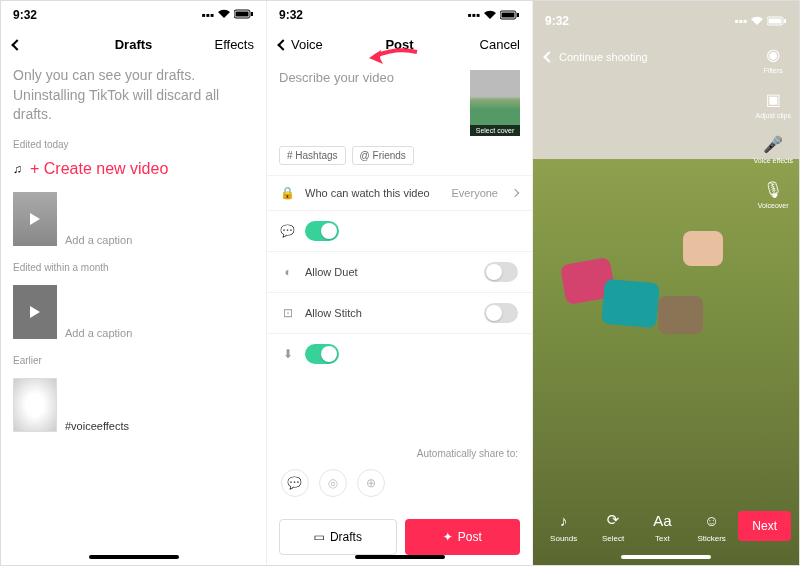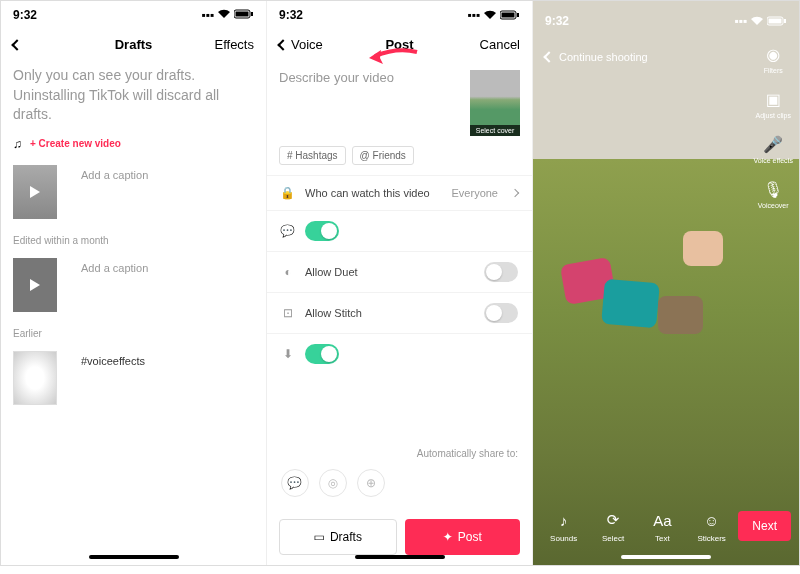--- a/index.html
+++ b/index.html
@@ -13,22 +13,22 @@
 .header{display:flex;justify-content:space-between;align-items:center;padding:8px 12px;font-size:13px;position:relative}
 .header-title{position:absolute;left:50%;transform:translateX(-50%);font-weight:600}
 .header-btn{background:none;border:none;font-size:13px;color:#000;cursor:pointer;display:flex;align-items:center;gap:4px}
 .chevron{width:8px;height:8px;border-left:2px solid #000;border-bottom:2px solid #000;transform:rotate(45deg)}
 .chevron-r{width:6px;height:6px;border-right:1.5px solid #999;border-top:1.5px solid #999;transform:rotate(45deg);margin-left:4px}
 .hint{font-size:14px;color:#999;padding:6px 12px;line-height:1.4}
 .section-label{font-size:10px;color:#999;padding:8px 12px 4px}
 .draft-row{display:flex;align-items:center;padding:6px 12px;gap:8px}
 .music-icon{font-size:12px}
 .draft-title{font-size:11px;flex:1}
-.create-link{color:#fe2c55;font-size:10px;font-weight:700}
-.draft-item{display:flex;align-items:flex-start;gap:24px;padding:8px 12px}
+.create-link{color:#fe2c55;font-size:16px;font-weight:400}
+.draft-item{display:flex;align-items:flex-end;gap:8px;padding:8px 12px}
 .thumb{width:44px;height:54px;background:#888;display:flex;align-items:center;justify-content:center;color:#fff;position:relative}
 .thumb.t1{background:linear-gradient(#aaa,#888)}
 .thumb.t2{background:#777}
 .thumb.t3{background:radial-gradient(#fff 30%,#ccc);border:1px solid #ddd}
 .play-tri{width:0;height:0;border-left:10px solid #fff;border-top:6px solid transparent;border-bottom:6px solid transparent}
 .caption{font-size:11px;color:#999;padding-top:4px}
 .caption.filled{color:#333}
 .home-ind{position:absolute;bottom:6px;left:50%;transform:translateX(-50%);width:90px;height:4px;background:#000;border-radius:2px}
 .home-ind.light{background:#fff}
 .desc-area{display:flex;padding:10px 12px;gap:8px}
@@ -101,20 +101,21 @@
   </div>
   <div class="header">
     <button class="header-btn">
           <span class="chevron"></span>
         </button>
     <span class="header-title">Drafts</span>
     <button class="header-btn">Effects</button>
   </div>
   <div class="hint">Only you can see your drafts. Uninstalling TikTok will discard all drafts.</div>
 
+  <div class="section-label">Edited today</div>
   <div class="draft-row">
     <span class="music-icon">♫</span>
     <span class="create-link">+ Create new video</span>
   </div>
   <div class="draft-item">
     <div class="thumb t1">
           <div class="play-tri"></div>
         </div>
     <span class="caption">Add a caption</span>
   </div>

